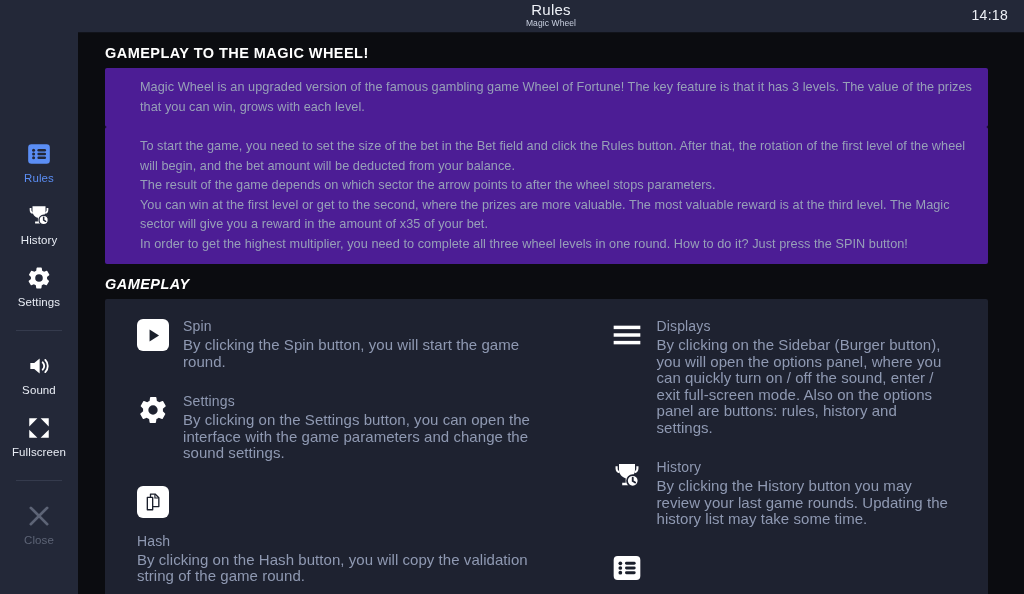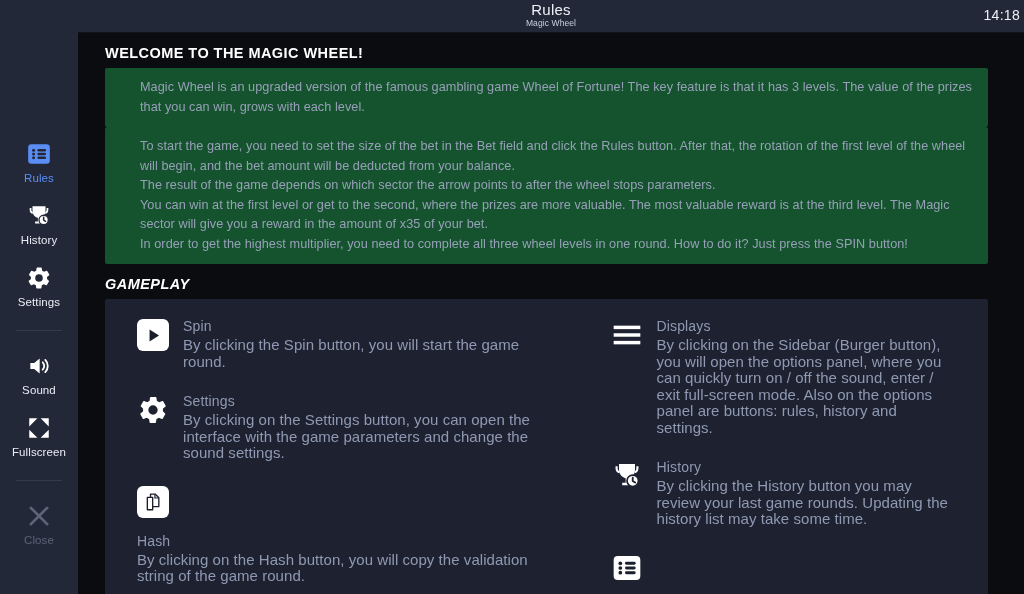--- a/index.html
+++ b/index.html
@@ -93,21 +93,21 @@
     letter-spacing: .2px;
   }
   .hdr-sub {
     font-size: 8.5px;
     color: #c9d0e0;
     line-height: 11px;
     letter-spacing: .1px;
   }
   .hdr-time {
     position: absolute;
-    right: 4px;
+    right: 16px;
     top: 7px;
     font-size: 14px;
     color: #eef1f7;
     letter-spacing: .3px;
   }
 
   
   .content {
     flex: 1 1 auto;
     background: #0b0c10;
@@ -122,21 +122,21 @@
     color: #ffffff;
     letter-spacing: .45px;
     line-height: 17px;
     margin: 0 0 6px 0;
     padding-left: 0;
   }
   .section-title.sp2 { margin-top: 12px; }
   .section-title.sp3 { margin-top: 12px; font-style: italic; }
 
   .panel {
-    background: #14532d;
+    background: #4c1d95;
     border-radius: 2px;
     padding: 10px 14px 10px 35px;
   }
 
   .panel p {
     font-size: 12.7px;
     color: #97a0b8;
     line-height: 19.5px;
     letter-spacing: .05px;
   }
@@ -288,21 +288,21 @@
     <div class="header">
       <div class="hdr-center">
         <div class="hdr-title">Rules</div>
         <div class="hdr-sub">Magic Wheel</div>
       </div>
       <div class="hdr-time">14:18</div>
     </div>
 
     <div class="content">
 
-      <div class="section-title">WELCOME TO THE MAGIC WHEEL!</div>
+      <div class="section-title">GAMEPLAY TO THE MAGIC WHEEL!</div>
       <div class="panel">
         <p>Magic Wheel is an upgraded version of the famous gambling game Wheel of Fortune! The key feature is that it has 3 levels. The value of the prizes that you can win, grows with each level.</p>
       </div>
 
       <div class="panel">
         <p>To start the game, you need to set the size of the bet in the Bet field and click the Rules button. After that, the rotation of the first level of the wheel will begin, and the bet amount will be deducted from your balance.</p>
         <p>The result of the game depends on which sector the arrow points to after the wheel stops parameters.</p>
         <p>You can win at the first level or get to the second, where the prizes are more valuable. The most valuable reward is at the third level. The Magic sector will give you a reward in the amount of x35 of your bet.</p>
         <p>In order to get the highest multiplier, you need to complete all three wheel levels in one round. How to do it? Just press the SPIN button!</p>
       </div>

